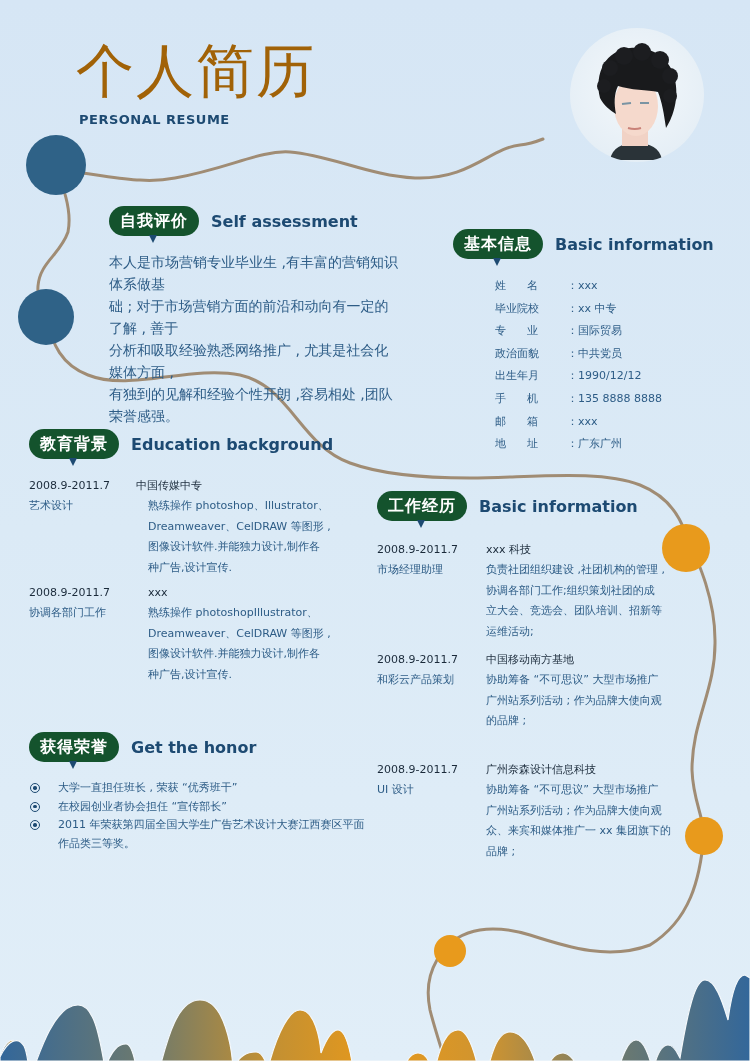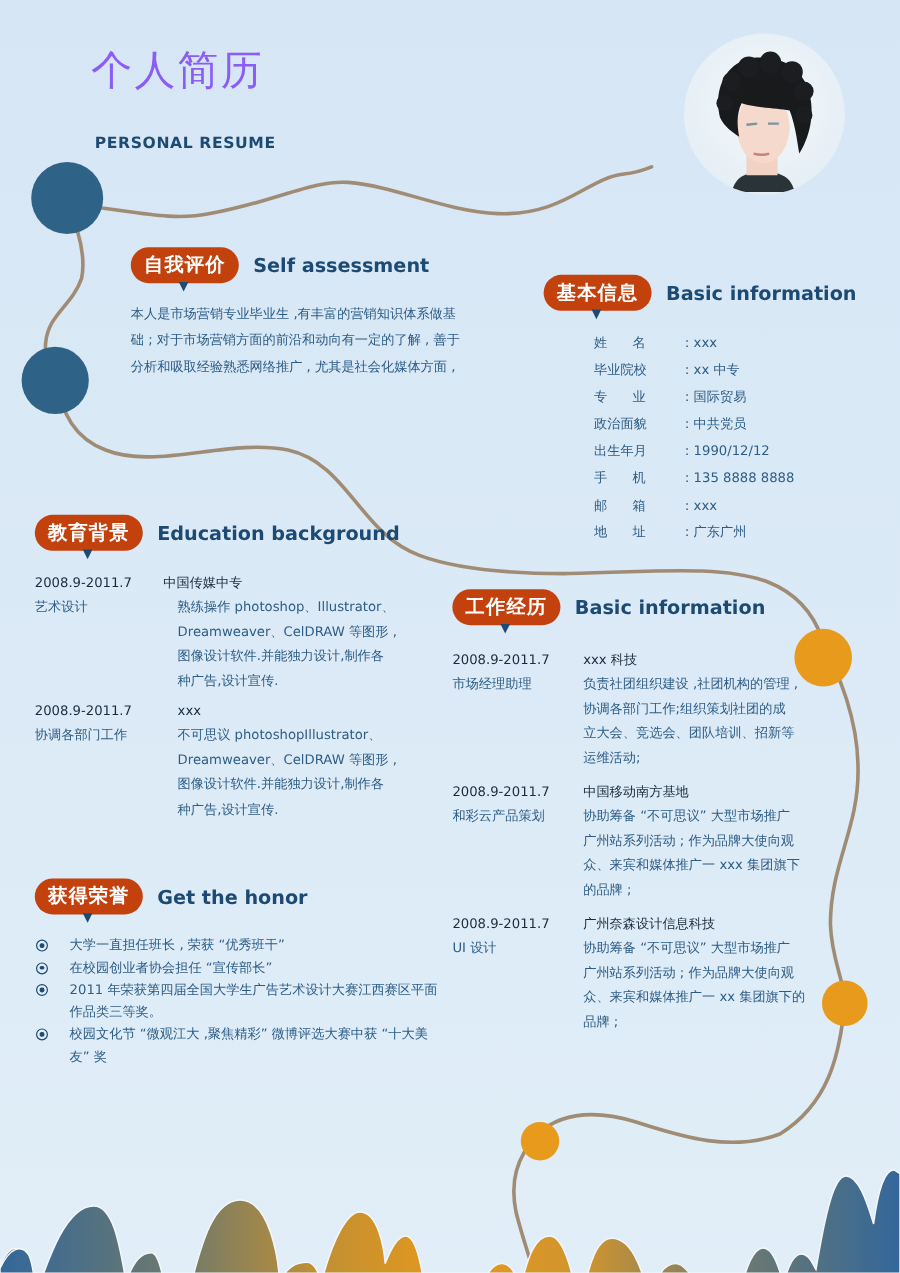--- a/index.html
+++ b/index.html
@@ -5,36 +5,36 @@
   html, body { margin: 0; padding: 0; }
   body {
     width: 750px; height: 1061px; position: relative; overflow: hidden;
     background: linear-gradient(180deg, #d6e6f5 0%, #dbeaf6 50%, #e1eef8 100%);
     font-family: "DejaVu Sans", "Liberation Sans", sans-serif;
     color: #1f4a6e;
   }
   .abs { position: absolute; }
   #deco { position: absolute; left: 0; top: 0; width: 750px; height: 1061px; }
 
-  .title-cn { left: 76px; top: 42px; font-size: 34px; color: #8b5cf6; letter-spacing: 2px; font-weight: 400; line-height: 1; }
+  .title-cn { left: 76px; top: 42px; font-size: 58px; color: #a16207; letter-spacing: 2px; font-weight: 400; line-height: 1; }
   .title-en { left: 79px; top: 112px; font-size: 13px; font-weight: 700; color: #1d4a72; letter-spacing: 0.5px; }
 
   .avatar { left: 570px; top: 28px; width: 134px; height: 134px; border-radius: 50%;
     background: radial-gradient(circle at 50% 45%, #f4f8fb 0%, #e6eff6 70%, #dce8f2 100%);
     overflow: hidden; }
 
   .sec-head { display: flex; align-items: center; }
-  .pill { position: relative; background: #c2410c; color: #fff; font-weight: 700;
+  .pill { position: relative; background: #14532d; color: #fff; font-weight: 700;
     font-size: 16px; padding: 0 11px; height: 30px; line-height: 30px; border-radius: 15px;
     letter-spacing: 1px; white-space: nowrap; }
   .pill::after { content: ""; position: absolute; left: 40px; bottom: -7px;
     border-left: 4px solid transparent; border-right: 4px solid transparent; border-top: 8px solid #1d4a72; }
   .sec-en { margin-left: 12px; font-size: 16px; font-weight: 700; color: #1d4a72; white-space: nowrap; }
 
-  .para { font-size: 11px; line-height: 22px; color: #2d5c86; }
+  .para { font-size: 14px; line-height: 22px; color: #2d5c86; }
 
   .info-row { font-size: 11px; color: #2d5c86; height: 22.6px; line-height: 22.6px; display: flex; }
   .info-label { width: 72px; display: inline-block; white-space: pre; }
 
   .entry { position: absolute; font-size: 11px; }
   .entry .date { position: absolute; left: 0; top: 0; color: #1a2a3a; line-height: 20px; }
   .entry .role { position: absolute; left: 0; top: 20px; color: #2d5c86; line-height: 20px; }
   .entry .org  { position: absolute; top: 0; color: #1a2a3a; line-height: 20px; }
   .entry .desc { position: absolute; top: 20px; color: #2d5c86; line-height: 20.5px; }
 
@@ -124,20 +124,21 @@
 </div>
 
 <div class="abs sec-head" style="left:109px; top:206px;">
   <div class="pill">自我评价</div>
   <div class="sec-en">Self assessment</div>
 </div>
 <div class="abs para" style="left:109px; top:251px; width:290px;">
   <div>本人是市场营销专业毕业生 ,有丰富的营销知识体系做基</div>
   <div>础 ; 对于市场营销方面的前沿和动向有一定的了解 , 善于</div>
   <div>分析和吸取经验熟悉网络推广 , 尤其是社会化媒体方面 ,</div>
+  <div>有独到的见解和经验个性开朗 ,容易相处 ,团队荣誉感强。</div>
 </div>
 
 <div class="abs sec-head" style="left:453px; top:229px;">
   <div class="pill">基本信息</div>
   <div class="sec-en">Basic information</div>
 </div>
 <div class="abs" style="left:453px; top:275px;margin-left:42px;">
   <div class="info-row">
       <span class="info-label">姓      名</span>
       <span>：</span>
@@ -193,21 +194,21 @@
     <div>Dreamweaver、CelDRAW 等图形 ,</div>
     <div>图像设计软件.并能独力设计,制作各</div>
     <div>种广告,设计宣传.</div>
   </div>
 </div>
 <div class="entry" style="left:29px; top:583px; width:320px; height:105px;">
   <div class="date">2008.9-2011.7</div>
   <div class="role">协调各部门工作</div>
   <div class="org" style="left:119px;">xxx</div>
   <div class="desc" style="left:119px; width:200px;">
-    <div>不可思议 photoshopIllustrator、</div>
+    <div>熟练操作 photoshopIllustrator、</div>
     <div>Dreamweaver、CelDRAW 等图形 ,</div>
     <div>图像设计软件.并能独力设计,制作各</div>
     <div>种广告,设计宣传.</div>
   </div>
 </div>
 
 <div class="abs sec-head" style="left:377px; top:491px;">
   <div class="pill">工作经历</div>
   <div class="sec-en">Basic information</div>
 </div>
@@ -222,21 +223,20 @@
     <div>运维活动;</div>
   </div>
 </div>
 <div class="entry" style="left:377px; top:650px; width:320px; height:105px;">
   <div class="date">2008.9-2011.7</div>
   <div class="role">和彩云产品策划</div>
   <div class="org" style="left:109px;">中国移动南方基地</div>
   <div class="desc" style="left:109px; width:200px;">
     <div>协助筹备 “不可思议” 大型市场推广</div>
     <div>广州站系列活动 ; 作为品牌大使向观</div>
-    <div>众、来宾和媒体推广一 xxx 集团旗下</div>
     <div>的品牌 ;</div>
   </div>
 </div>
 <div class="entry" style="left:377px; top:760px; width:320px; height:105px;">
   <div class="date">2008.9-2011.7</div>
   <div class="role">UI 设计</div>
   <div class="org" style="left:109px;">广州奈森设计信息科技</div>
   <div class="desc" style="left:109px; width:200px;">
     <div>协助筹备 “不可思议” 大型市场推广</div>
     <div>广州站系列活动 ; 作为品牌大使向观</div>
@@ -246,14 +246,13 @@
 </div>
 
 <div class="abs sec-head" style="left:29px; top:732px;">
   <div class="pill">获得荣誉</div>
   <div class="sec-en">Get the honor</div>
 </div>
 <ul class="abs honor-list" style="left:28px; top:779px;">
   <li class="honor-item"><span class="honor-bullet"></span><span>大学一直担任班长 , 荣获 “优秀班干”</span></li>
   <li class="honor-item"><span class="honor-bullet"></span><span>在校园创业者协会担任 “宣传部长”</span></li>
   <li class="honor-item"><span class="honor-bullet"></span><span>2011 年荣获第四届全国大学生广告艺术设计大赛江西赛区平面作品类三等奖。</span></li>
-  <li class="honor-item"><span class="honor-bullet"></span><span>校园文化节 “微观江大 ,聚焦精彩” 微博评选大赛中获 “十大美友” 奖</span></li>
 </ul>
 
 </body></html>

